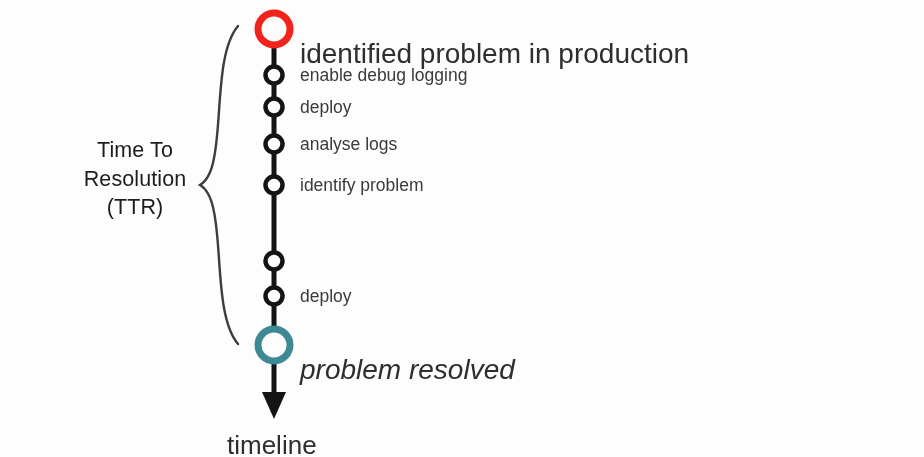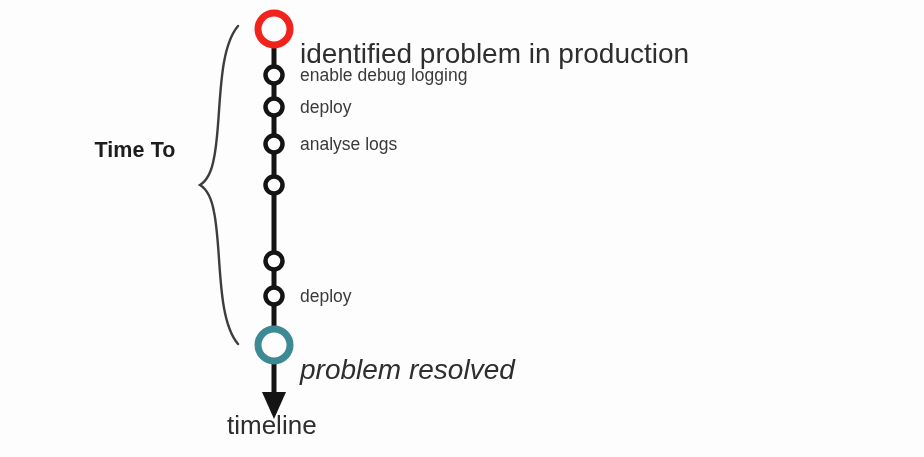--- a/index.html
+++ b/index.html
@@ -48,21 +48,21 @@
     white-space: nowrap;
     line-height: 1;
   }
   #ttr-label {
     position: absolute;
     left: 40px;
     top: 136px;
     width: 190px;
     text-align: center;
     font-size: 21.5px;
-    font-weight: bold;
+    font-weight: normal;
     color: #1d1d1d;
     line-height: 1.33;
     letter-spacing: 0.1px;
   }
   #ttr-label .ttr-line {
     display: block;
   }
 </style>
 </head>
 <body>
@@ -86,31 +86,34 @@
     <circle cx="274" cy="107" r="8.5" fill="#fdfdfd" stroke="#141414" stroke-width="4.5"></circle>
     <circle cx="274" cy="144" r="8.5" fill="#fdfdfd" stroke="#141414" stroke-width="4.5"></circle>
     <circle cx="274" cy="185" r="8.5" fill="#fdfdfd" stroke="#141414" stroke-width="4.5"></circle>
     <circle cx="274" cy="261" r="8.5" fill="#fdfdfd" stroke="#141414" stroke-width="4.5"></circle>
     <circle cx="274" cy="296" r="8.5" fill="#fdfdfd" stroke="#141414" stroke-width="4.5"></circle>
     <circle cx="274" cy="345" r="16" fill="#fdfdfd" stroke="#3d8a94" stroke-width="7"></circle>
   </svg>
 
   <div id="ttr-label">
     <span class="ttr-line">Time To</span>
+    <span class="ttr-line">Resolution</span>
+    <span class="ttr-line">(TTR)</span>
   </div>
 
   <div class="node-label milestone-label" style="left:300px; top:15px;">identified problem in production</div>
 
   <div class="node-label step-label" style="left:300px; top:67px;">enable debug logging</div>
 
   <div class="node-label step-label" style="left:300px; top:99px;">deploy</div>
 
   <div class="node-label step-label" style="left:300px; top:136px;">analyse logs</div>
 
+  <div class="node-label step-label" style="left:300px; top:177px;">identify problem</div>
 
 
   <div class="node-label step-label" style="left:300px; top:288px;">deploy</div>
 
   <div class="node-label milestone-label" style="left:300px; top:331px;font-style:italic;">problem resolved</div>
 
-  <div class="axis-label" style="left:227px; top:412px;">timeline</div>
+  <div class="axis-label" style="left:227px; top:432px;">timeline</div>
 
 </div>
 
 </body></html>

